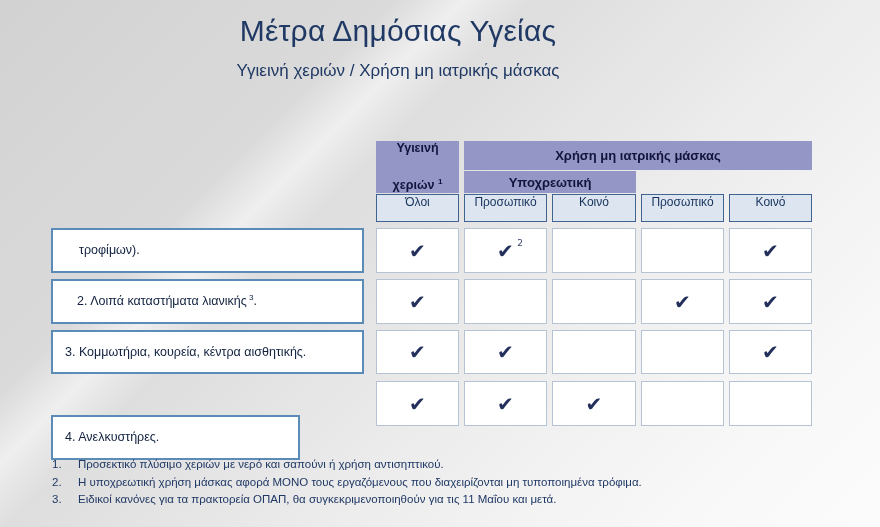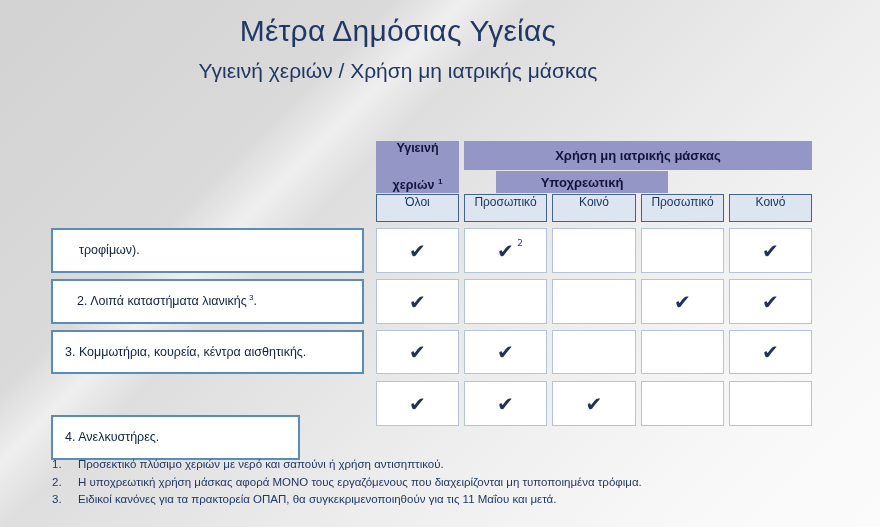--- a/index.html
+++ b/index.html
@@ -37,21 +37,21 @@
   }
   #main-title {
     color: #1f3864;
     font-size: 30px;
     line-height: 38px;
     letter-spacing: 0.2px;
     white-space: nowrap;
   }
   #sub-title {
     color: #1f3864;
-    font-size: 21px;
+    font-size: 17px;
     line-height: 30px;
     margin-top: 6px;
     white-space: nowrap;
   }
   
   #table-area {
     position: absolute;
     left: 0;
     top: 0;
     width: 880px;
@@ -168,21 +168,21 @@
   </div>
 
   <div id="table-area">
       <div class="hdr-band tall" style="left: 376px; top: 141px; width: 83px; height: 52px;">
         <span>Υγιεινή</span>
         <span>χεριών <span class="sup">1</span></span>
       </div>
       <div class="hdr-band" style="left: 464px; top: 141px; width: 348px; height: 29px;">
         <span>Χρήση μη ιατρικής μάσκας</span>
       </div>
-      <div class="hdr-band" style="left: 464px; top: 171px; width: 172px; height: 22px; margin-left: 32px;">
+      <div class="hdr-band" style="left: 464px; top: 171px; width: 172px; height: 22px;">
         <span>Υποχρεωτική</span>
       </div>
       <div class="subhdr" style="left: 376px; top: 194px; width: 83px; height: 28px;">
         <span>Όλοι</span>
       </div>
       <div class="subhdr" style="left: 464px; top: 194px; width: 83px; height: 28px;">
         <span>Προσωπικό</span>
       </div>
       <div class="subhdr" style="left: 552px; top: 194px; width: 84px; height: 28px;">
         <span>Κοινό</span>

